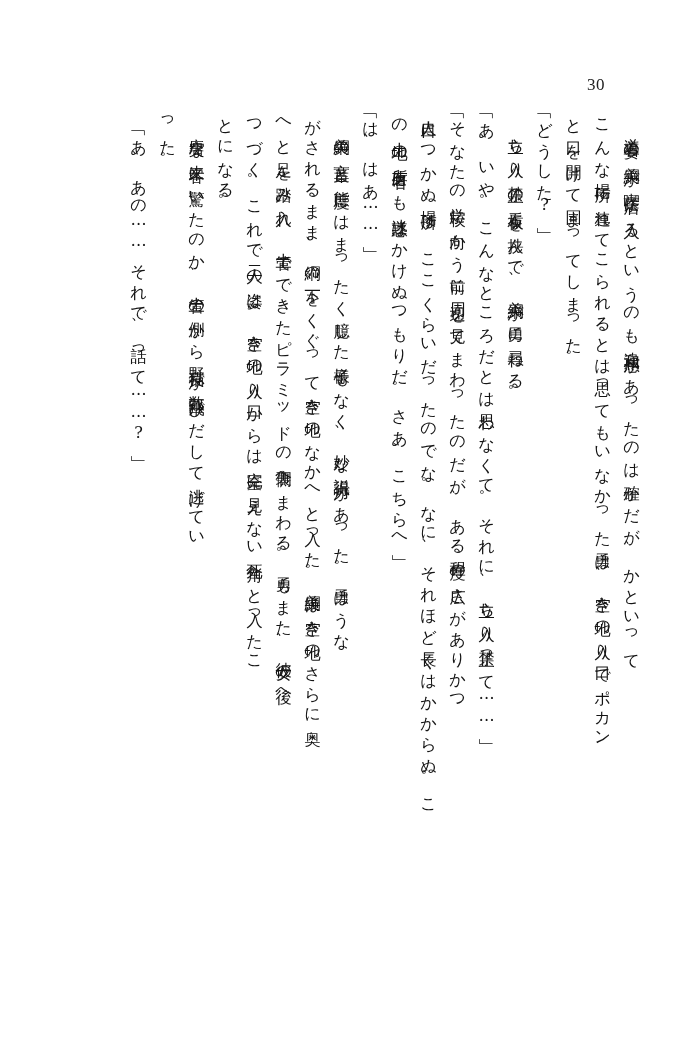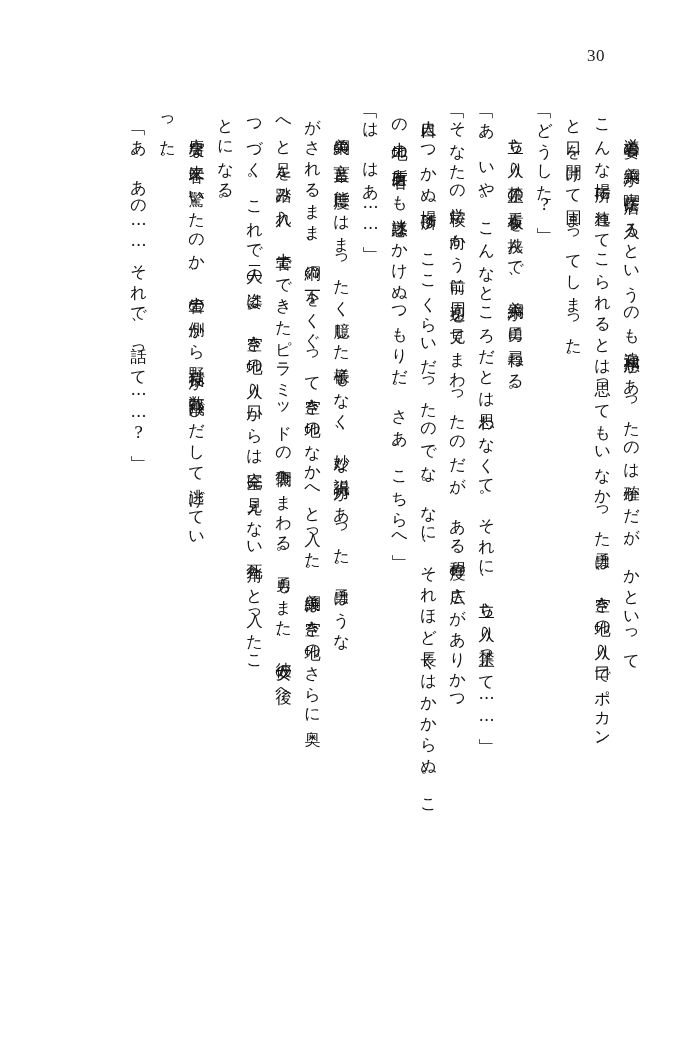--- a/index.html
+++ b/index.html
@@ -16,21 +16,21 @@
     position: relative;
   }
   .page {
     position: relative;
     width: 695px;
     height: 1050px;
     box-sizing: border-box;
   }
   .page-number {
     position: absolute;
-    top: 46px;
+    top: 75px;
     right: 90px;
     font-size: 17px;
     letter-spacing: 0.5px;
     color: #222;
     font-family: "Liberation Serif", "DejaVu Serif", serif;
   }
   .text-block {
     position: absolute;
     top: 108px;
     left: 48px;

